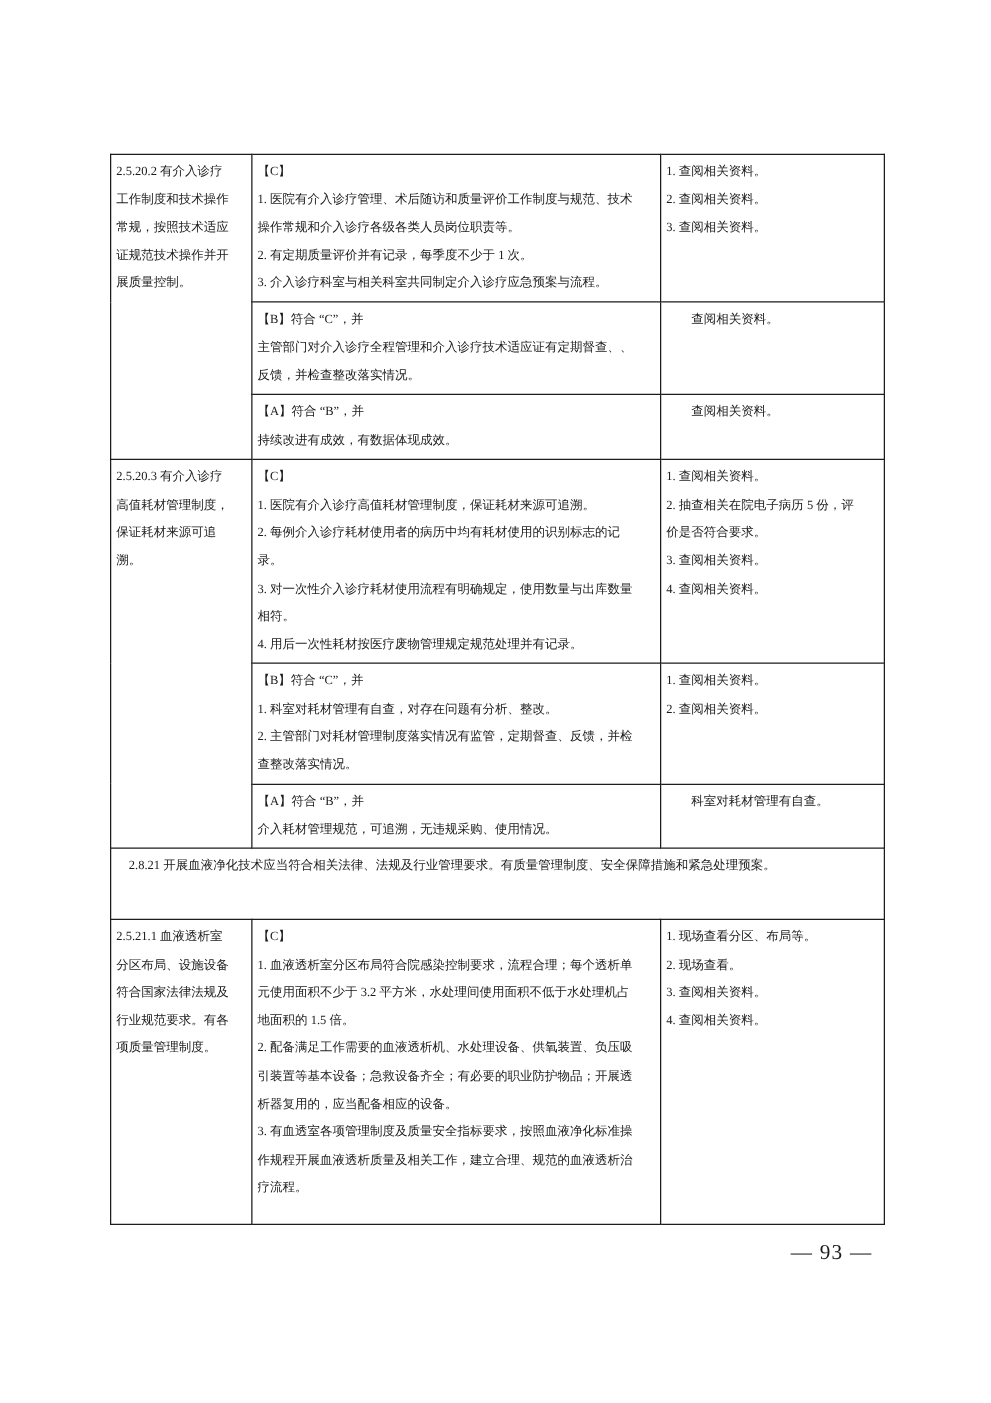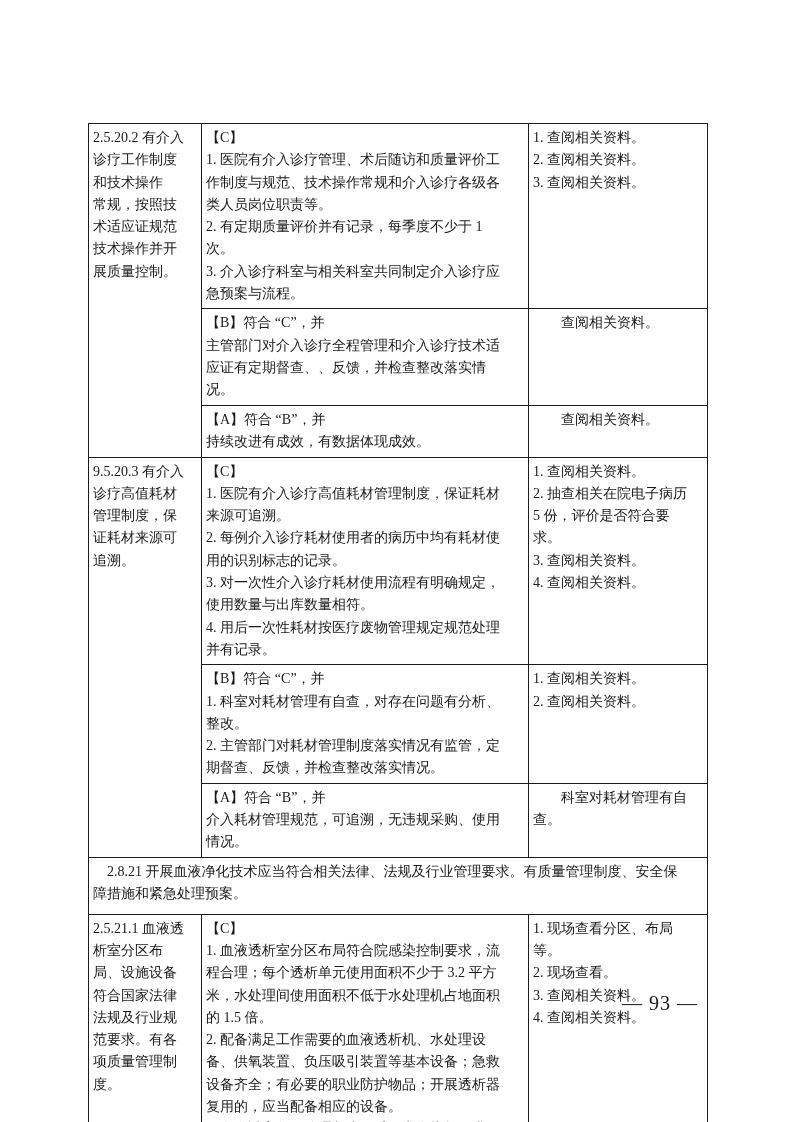--- a/index.html
+++ b/index.html
@@ -22,36 +22,36 @@
     left: 88px;
     top: 123px;
     width: 619px;
     border-collapse: collapse;
     table-layout: fixed;
   }
   table.assessment td {
     border: 1px solid #1c1c1c;
     vertical-align: top;
     padding: 3px 16px 3px 4px;
-    font-size: 14px;
+    font-size: 10px;
     line-height: 22.3px;
     white-space: pre-wrap;
     word-break: break-all;
   }
   col.c-label  { width: 113px; }
   col.c-crit   { width: 327px; }
   col.c-method { width: 179px; }
   td.bridge-cell {
     padding-left: 4px;
   }
   .page-number {
     position: absolute;
     top: 992px;
     right: 95px;
-    font-size: 20px;
+    font-size: 17px;
     letter-spacing: 1px;
     white-space: nowrap;
   }
 </style>
 </head>
 <body>
 
 <div class="page">
 
   <table class="assessment">
@@ -78,21 +78,21 @@
 主管部门对介入诊疗全程管理和介入诊疗技术适应证有定期督查、、反馈，并检查整改落实情况。</td>
       <td>　　查阅相关资料。</td>
     </tr>
     <tr>
       <td style="height:45px">【A】符合 “B”，并
 持续改进有成效，有数据体现成效。</td>
       <td>　　查阅相关资料。</td>
     </tr>
 
     <tr>
-      <td rowspan="3" style="height:186px">9.5.20.3 有介入诊疗高值耗材管理制度，保证耗材来源可追溯。</td>
+      <td rowspan="3" style="height:186px">2.5.20.3 有介入诊疗高值耗材管理制度，保证耗材来源可追溯。</td>
       <td>【C】
 1. 医院有介入诊疗高值耗材管理制度，保证耗材来源可追溯。
 2. 每例介入诊疗耗材使用者的病历中均有耗材使用的识别标志的记录。
 3. 对一次性介入诊疗耗材使用流程有明确规定，使用数量与出库数量相符。
 4. 用后一次性耗材按医疗废物管理规定规范处理并有记录。</td>
       <td>1. 查阅相关资料。
 2. 抽查相关在院电子病历 5 份，评价是否符合要求。
 3. 查阅相关资料。
 4. 查阅相关资料。</td>
     </tr>

